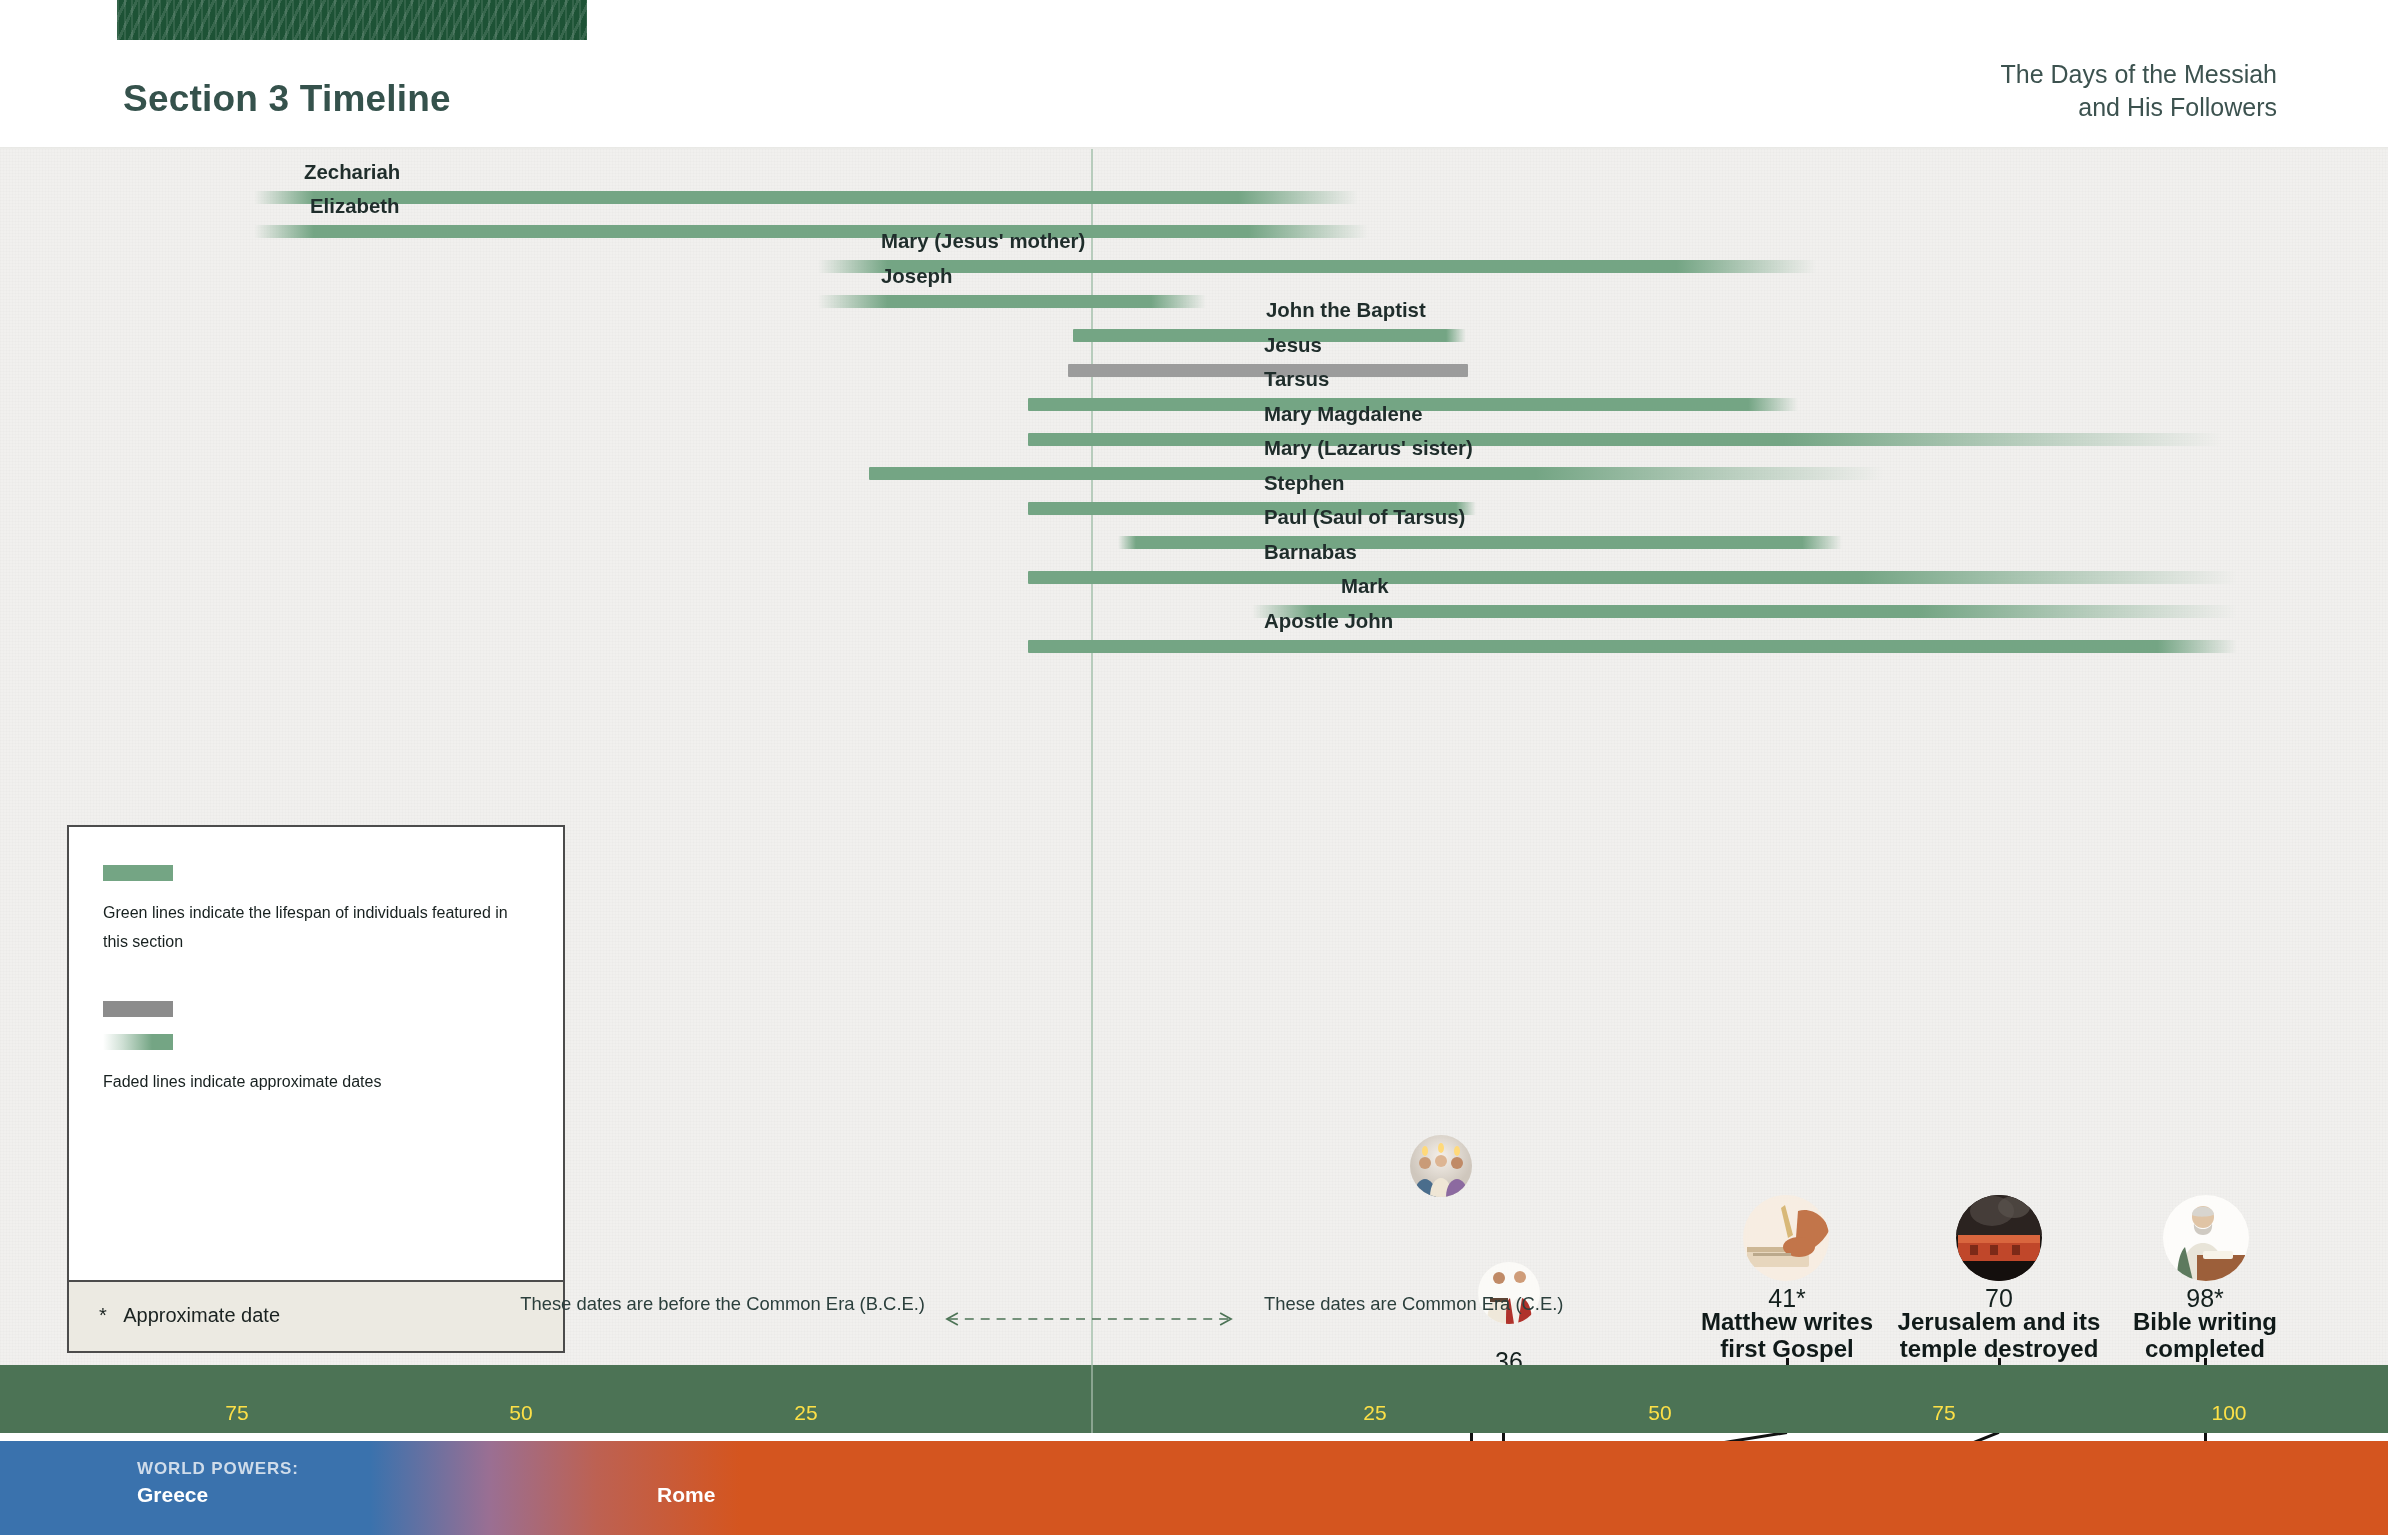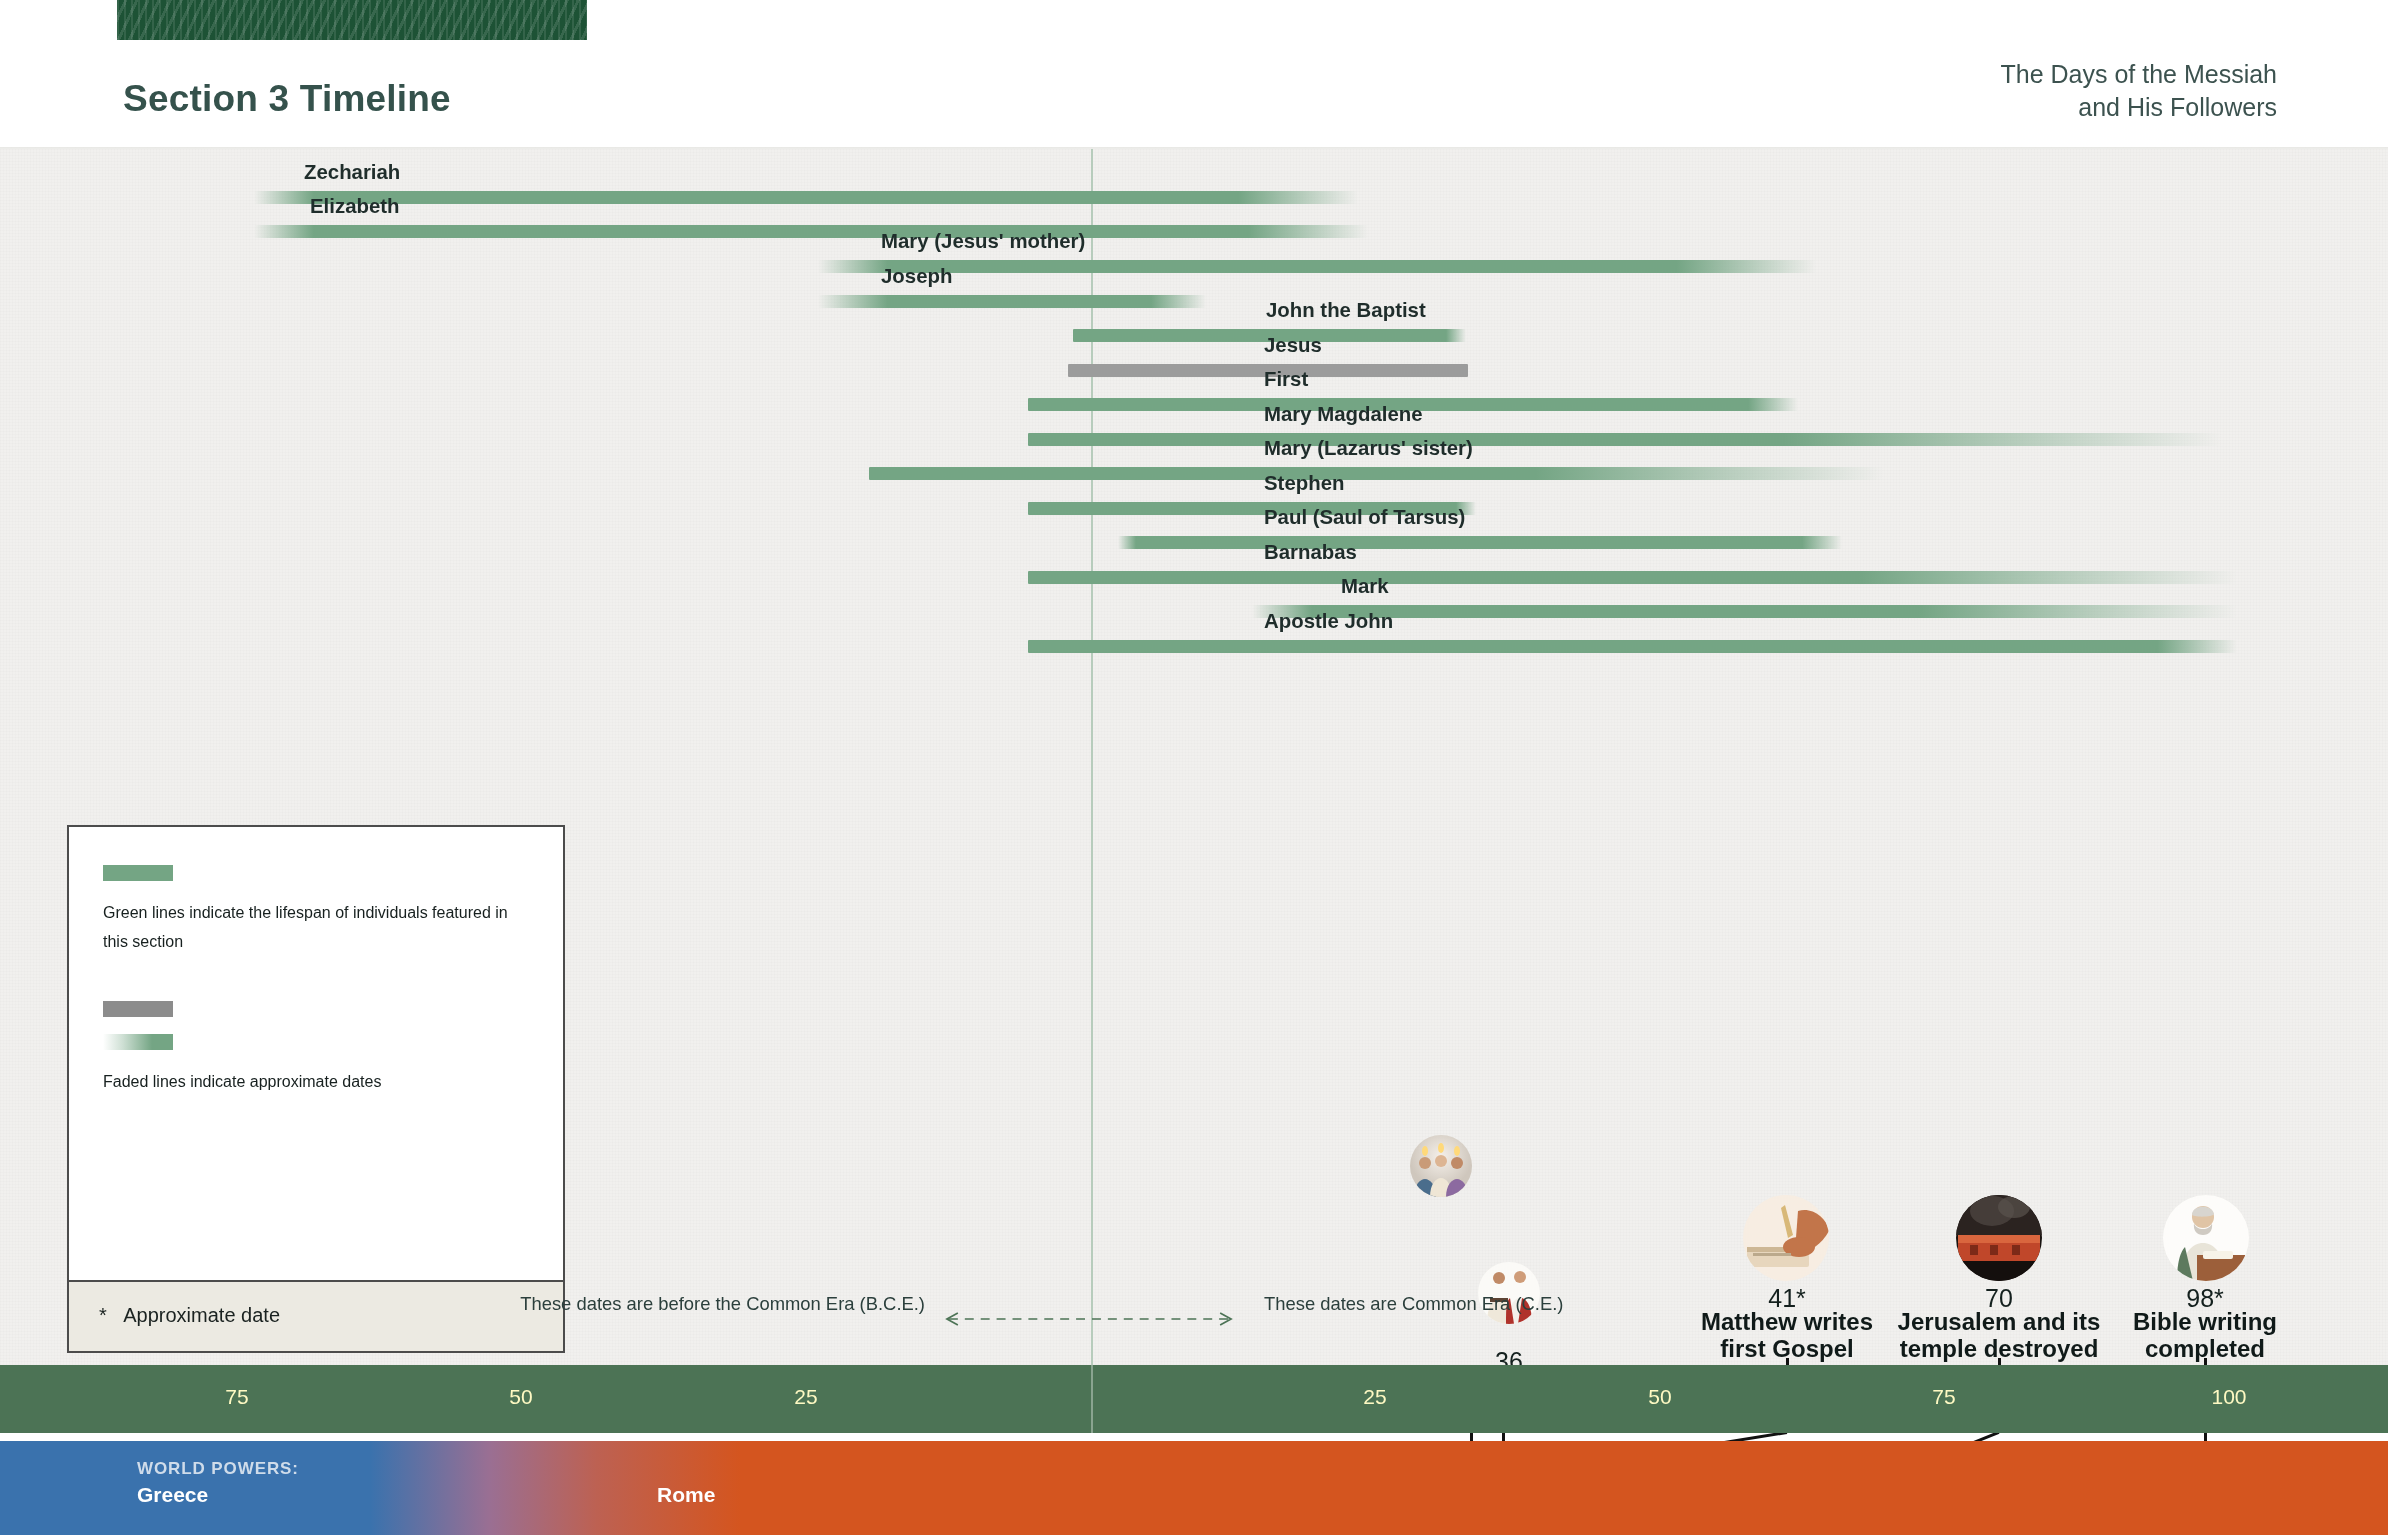--- a/index.html
+++ b/index.html
@@ -116,21 +116,21 @@
   .era-arrow {
     position: absolute; left: 935px; top: 1162px; width: 308px; height: 16px;
   }
 
   
   .axis {
     position: absolute; left: 0; top: 1365px; width: 2388px; height: 68px;
     background: #4c7355;
   }
   .axis .tick-label {
-    position: absolute; top: 20px; font-size: 21px; color: #fef9c3;
+    position: absolute; top: 36px; font-size: 21px; color: #fde047;
     transform: translateX(-50%); font-weight: 400;
   }
   .axis .axis-zero {
     position: absolute; left: 1091px; top: 0; width: 2px; height: 68px;
     background: rgba(255,255,255,.35);
   }
 
   
   .powers {
     position: absolute; left: 0; top: 1441px; width: 2388px; height: 95px;
@@ -188,21 +188,21 @@
         </div>
         <div class="row" style="top: 150px;">
           <div class="name" style="left: 1266px;">John the Baptist</div>
           <div class="bar green" style="left: 1073px; width: 393px; background: linear-gradient(90deg, rgba(116, 165, 132, 0) 0%, rgb(116, 165, 132) 0%, rgb(116, 165, 132) 94.94%, rgba(116, 165, 132, 0) 100%);"></div>
         </div>
         <div class="row" style="top: 185px;">
           <div class="name" style="left: 1264px;">Jesus</div>
           <div class="bar gray" style="left: 1068px; width: 400px; background: linear-gradient(90deg, rgba(156, 156, 156, 0) 0%, rgb(156, 156, 156) 0%, rgb(156, 156, 156) 100%, rgba(156, 156, 156, 0) 100%);"></div>
         </div>
         <div class="row" style="top: 219px;">
-          <div class="name" style="left: 1264px;">First</div>
+          <div class="name" style="left: 1264px;">Tarsus</div>
           <div class="bar green" style="left: 1028px; width: 770px; background: linear-gradient(90deg, rgba(116, 165, 132, 0) 0%, rgb(116, 165, 132) 0%, rgb(116, 165, 132) 93.54%, rgba(116, 165, 132, 0) 100%);"></div>
         </div>
         <div class="row" style="top: 254px;">
           <div class="name" style="left: 1264px;">Mary Magdalene</div>
           <div class="bar green" style="left: 1028px; width: 1194px; background: linear-gradient(90deg, rgba(116, 165, 132, 0) 0%, rgb(116, 165, 132) 0%, rgb(116, 165, 132) 63.33%, rgba(116, 165, 132, 0) 100%);"></div>
         </div>
         <div class="row" style="top: 288px;">
           <div class="name" style="left: 1264px;">Mary (Lazarus' sister)</div>
           <div class="bar green" style="left: 869px; width: 1015px; background: linear-gradient(90deg, rgba(116, 165, 132, 0) 0%, rgb(116, 165, 132) 0%, rgb(116, 165, 132) 65.69%, rgba(116, 165, 132, 0) 100%);"></div>
         </div>

